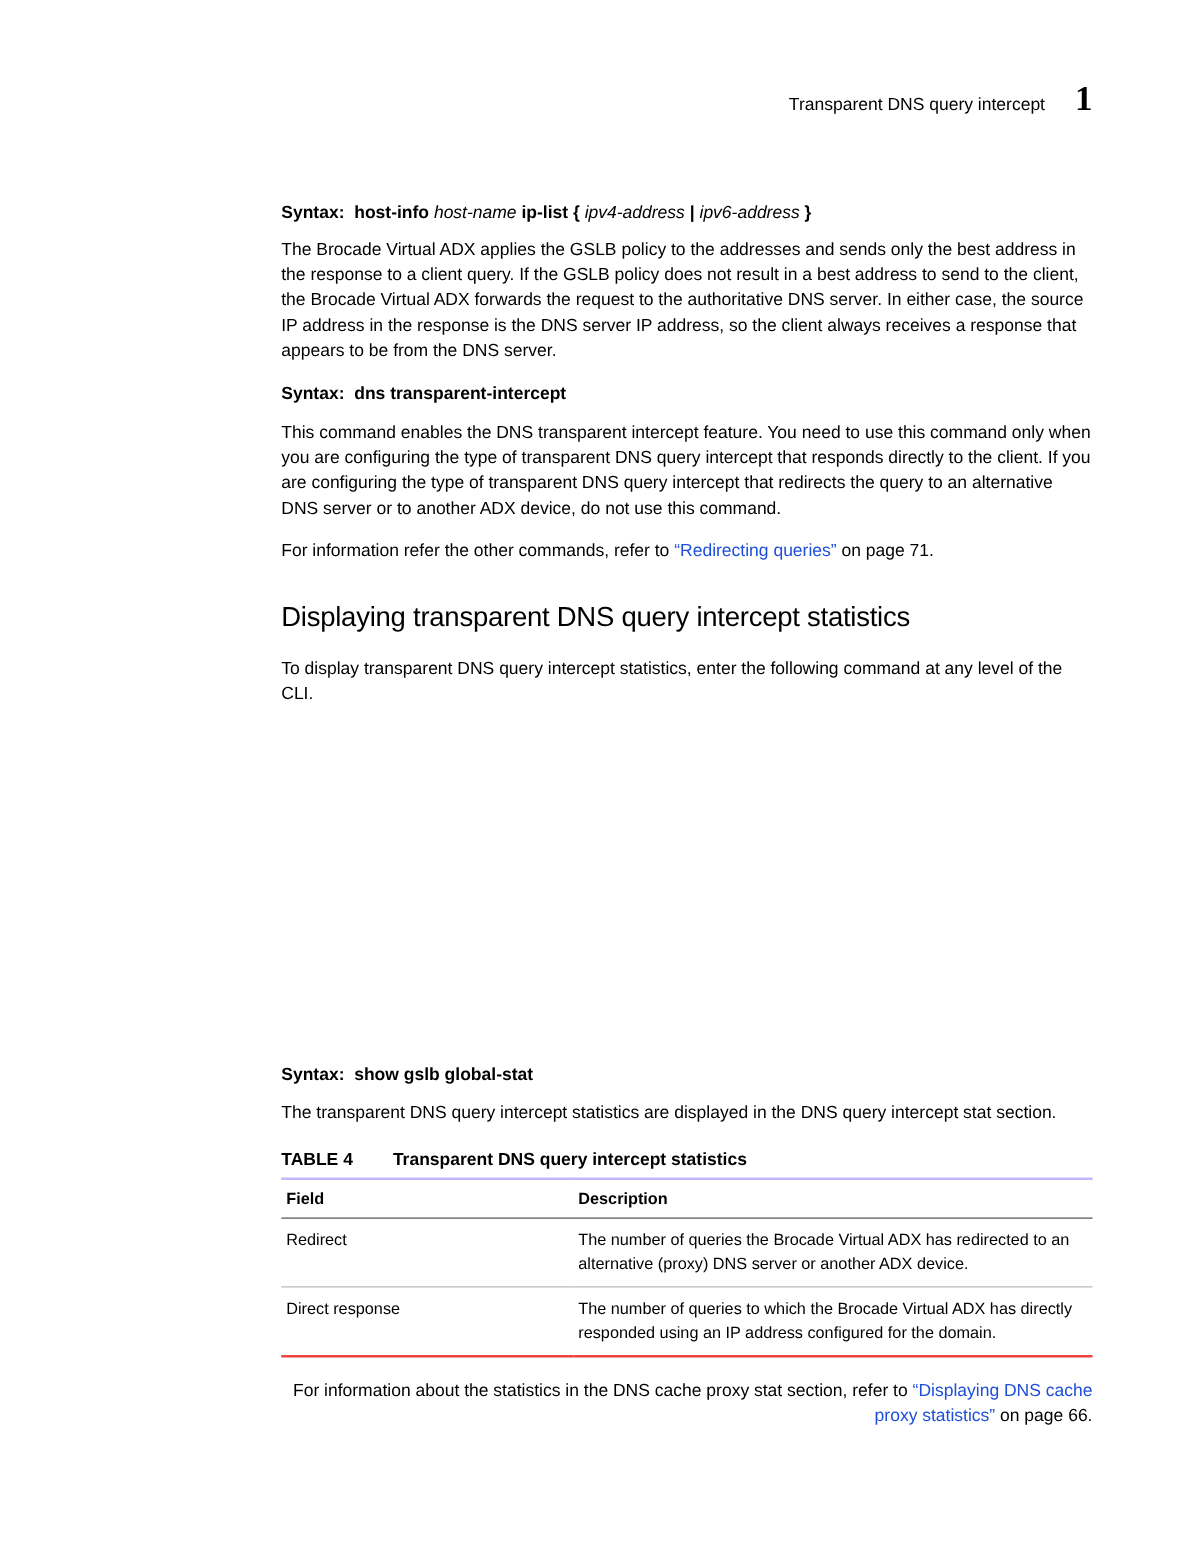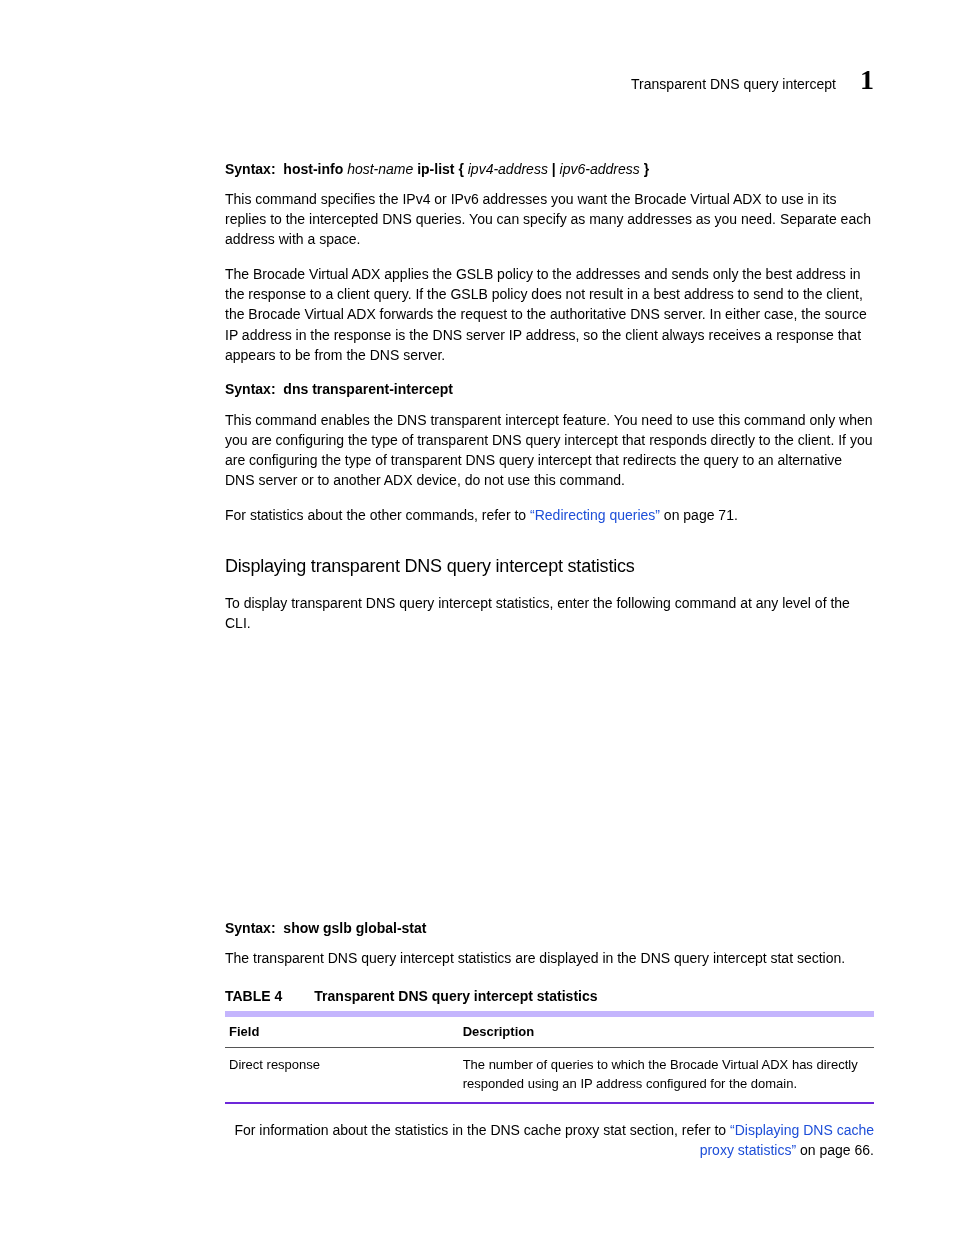--- a/index.html
+++ b/index.html
@@ -33,48 +33,48 @@
     font-size: 28px;
     font-weight: bold;
   }
   .syntax-line { margin: 0 0 10px 0; }
   .bold { font-weight: bold; }
   .italic { font-style: italic; }
   p { margin: 0 0 14px 0; }
   h2 {
     font-family: Arial, Helvetica, sans-serif;
     font-weight: normal;
-    font-size: 18px;
+    font-size: 22px;
     margin: 28px 0 14px 0;
     letter-spacing: -0.2px;
   }
   .link { color: #1d4ed8; }
   .table-caption {
     margin-top: 18px;
     margin-bottom: 4px;
   }
   .table-caption .tbl-num { font-weight: bold; margin-right: 32px; }
   table {
     border-collapse: collapse;
     width: 100%;
     font-size: 13px;
   }
-  thead tr { border-top: 6px solid #c4b5fd; }
+  thead tr { border-top: 2px solid #c4b5fd; }
   thead th {
     text-align: left;
     font-weight: bold;
     padding: 6px 4px;
     border-bottom: 1px solid #555;
   }
   tbody td {
     padding: 8px 4px;
     vertical-align: top;
     border-bottom: 1px solid #bbb;
   }
-  tbody tr:last-child td { border-bottom: 2px solid #6d28d9; }
+  tbody tr:last-child td { border-bottom: 2px solid #ef4444; }
   .col-field { width: 36%; }
   .gap { height: 270px; }
   .after-table { margin-top: 16px; text-align: right; }
 </style>
 </head>
 <body>
 
 <div class="page">
 
   <div class="running-head">
@@ -83,32 +83,31 @@
   </div>
 
   <p class="syntax-line">
     <span class="bold">Syntax:</span>&nbsp;
     <span class="bold">host-info</span>
     <span class="italic">host-name</span>
     <span class="bold">ip-list {</span>
     <span class="italic">ipv4-address</span><span class="bold"> | </span><span class="italic">ipv6-address</span><span class="bold"> }</span>
   </p>
 
-  <p>This command specifies the IPv4 or IPv6 addresses you want the Brocade Virtual ADX to use in its replies to the intercepted DNS queries. You can specify as many addresses as you need. Separate each address with a space.</p>
   <p>The Brocade Virtual ADX applies the GSLB policy to the addresses and sends only the best address in the response to a client query. If the GSLB policy does not result in a best address to send to the client, the Brocade Virtual ADX forwards the request to the authoritative DNS server. In either case, the source IP address in the response is the DNS server IP address, so the client always receives a response that appears to be from the DNS server.</p>
 
   <p class="syntax-line">
     <span class="bold">Syntax:</span>&nbsp;
     <span class="bold">dns transparent-intercept</span>
   </p>
 
   <p>This command enables the DNS transparent intercept feature. You need to use this command only when you are configuring the type of transparent DNS query intercept that responds directly to the client. If you are configuring the type of transparent DNS query intercept that redirects the query to an alternative DNS server or to another ADX device, do not use this command.</p>
 
   <p>
-    <span>For statistics about the other commands, refer to </span><span class="link">“Redirecting queries”</span><span> on page 71.</span>
+    <span>For information refer the other commands, refer to </span><span class="link">“Redirecting queries”</span><span> on page 71.</span>
   </p>
 
   <h2>Displaying transparent DNS query intercept statistics</h2>
 
   <p>To display transparent DNS query intercept statistics, enter the following command at any level of the CLI.</p>
 
   <div class="gap"></div>
 
   <p class="syntax-line">
     <span class="bold">Syntax:</span>&nbsp;
@@ -123,20 +122,24 @@
 
   <table>
     <thead>
       <tr>
         <th class="col-field">Field</th>
         <th>Description</th>
       </tr>
     </thead>
     <tbody>
       <tr>
+        <td>Redirect</td>
+        <td>The number of queries the Brocade Virtual ADX has redirected to an alternative (proxy) DNS server or another ADX device.</td>
+      </tr>
+      <tr>
         <td>Direct response</td>
         <td>The number of queries to which the Brocade Virtual ADX has directly responded using an IP address configured for the domain.</td>
       </tr>
     </tbody>
   </table>
 
   <p class="after-table">
     <span>For information about the statistics in the DNS cache proxy stat section, refer to </span><span class="link">“Displaying DNS cache proxy statistics”</span><span> on page 66.</span>
   </p>
 

